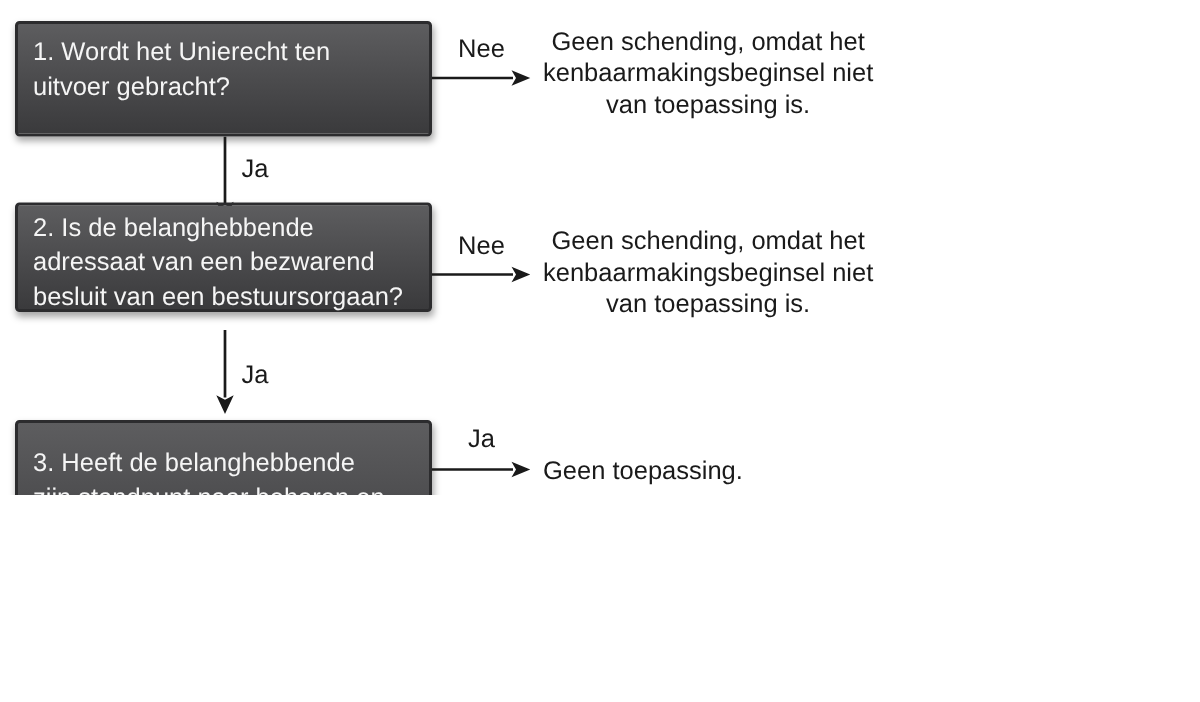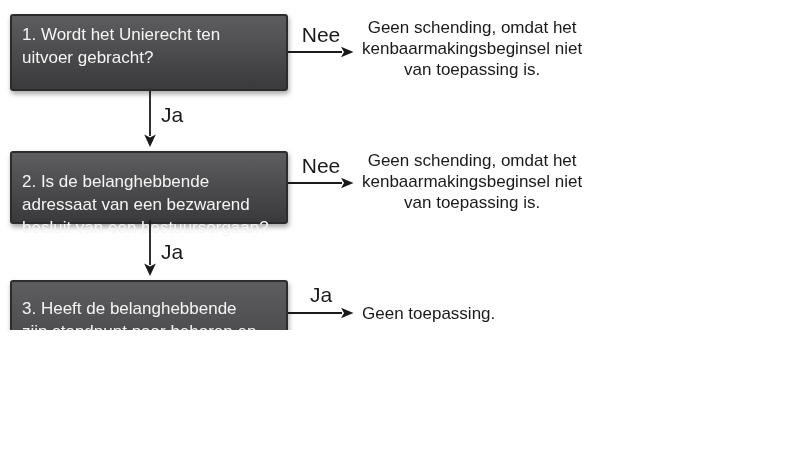--- a/index.html
+++ b/index.html
@@ -15,28 +15,28 @@
     background:linear-gradient(180deg,var(--box-top) 0%,var(--box-bottom) 100%);
     border:2px solid var(--box-border);
     border-radius:3px;
     box-shadow:1px 3px 5px rgba(0,0,0,0.35);
     color:var(--box-text);
     font-size:17px;line-height:23px;
     padding:7px 2px 0 10px;
     white-space:nowrap;
   }
   .box1{top:14px;height:77px;}
-  .box2{top:151px;height:73px;padding-top:17px;}
+  .box2{top:135px;height:73px;padding-top:3px;}
   .box3{top:280px;height:118px;padding-top:15px;}
   .arrow{position:absolute;color:var(--ink);display:block;}
   .harrow{left:288px;width:66px;height:12px;}
   .ha1{top:46px;} .ha2{top:177px;} .ha3{top:307px;}
   .varrow{left:143px;width:14px;height:56px;}
   .va1{top:91px;} .va2{top:220px;} .va3{top:398px;}
-  .lbl{position:absolute;font-size:21px;color:var(--ink);}
+  .lbl{position:absolute;font-size:17px;color:var(--ink);}
   .blbl{left:288px;width:66px;text-align:center;}
   .bl1{top:23px;} .bl2{top:154px;} .bl3{top:283px;}
   .dlbl{left:161px;}
   .dl1{top:103px;} .dl2{top:240px;} .dl3{top:412px;left:160px;}
   .result{position:absolute;left:362px;font-size:17px;line-height:21px;color:var(--ink);white-space:nowrap;text-align:center;}
   .r1{top:17px;} .r2{top:150px;} .r3{top:303px;}
 </style>
 </head>
 <body>
 

